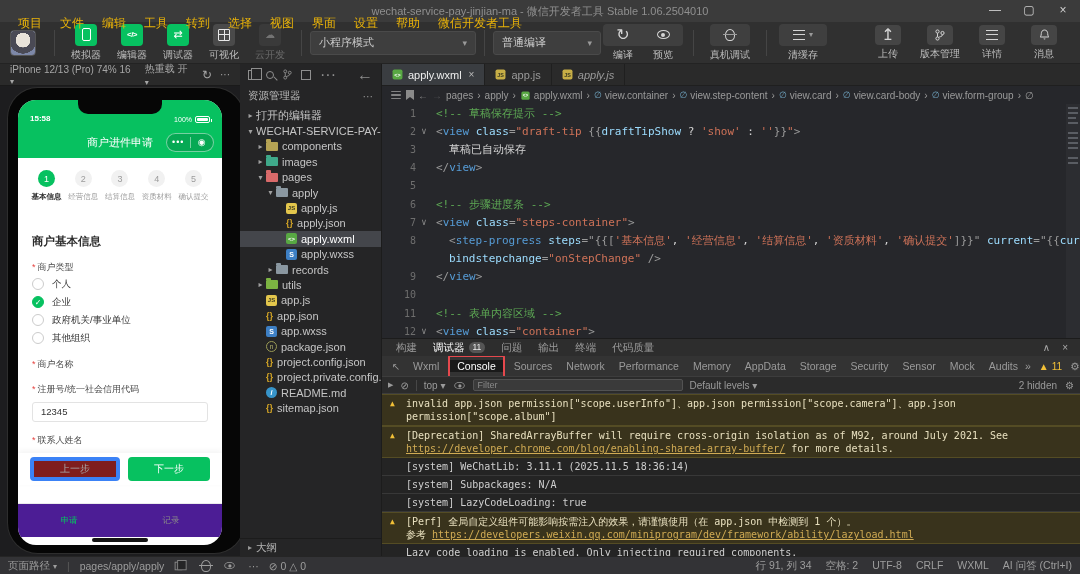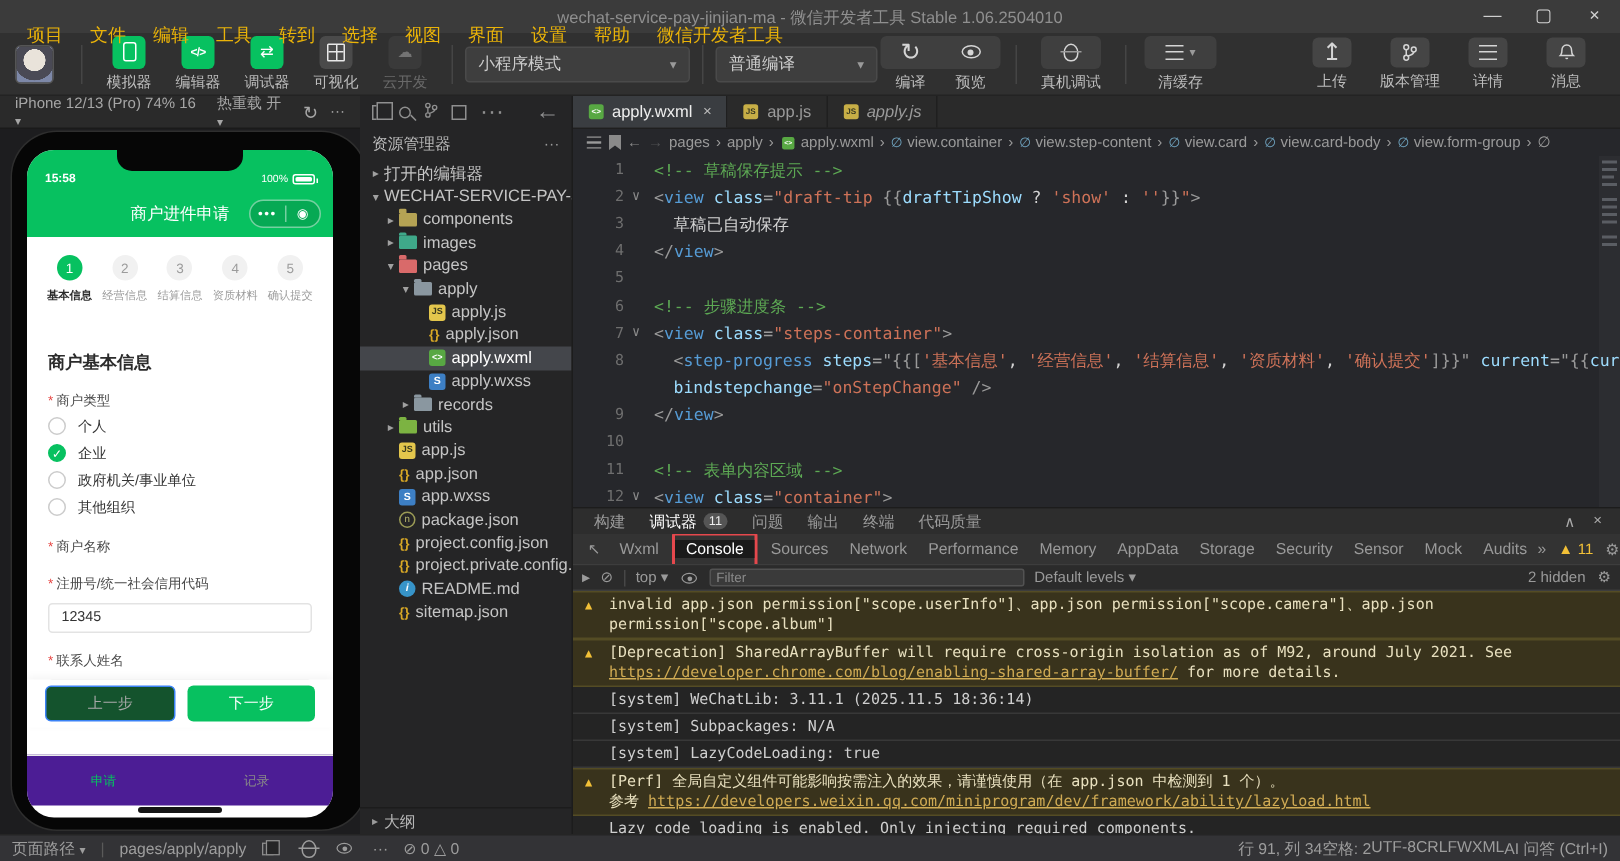--- a/index.html
+++ b/index.html
@@ -100,21 +100,21 @@
   .radio-row { display:flex; align-items:center; gap:8px; height:16px; margin-top:2px; }
   .radio { width:12px; height:12px; border:1px solid #ccc; border-radius:50%; background:#fff; flex:none; }
   .radio.checked { background:#07c160; border-color:#07c160; color:#fff; font-size:8px; text-align:center;
                    line-height:12px; }
   .radio-label { font-size:9.5px; color:#333; }
   .f-input { margin-top:6px; height:20px; border:1px solid #e3e3e3; border-radius:3px; font-size:9.5px;
              color:#333; line-height:18px; padding-left:8px; background:#fff; }
   .btnbar { position:absolute; left:0; right:0; bottom:60px; height:32px; background:#fff; display:flex; gap:8px;
             padding:4px 12px; box-shadow:0 -2px 6px rgba(0,0,0,.05); }
   .pbtn { flex:1; height:24px; border-radius:4px; font-size:10px; display:flex; align-items:center; justify-content:center; }
-  .pbtn.prev { border:1px solid #3b82f6; color:#a9a9a9; background:#14532d; }
+  .pbtn.prev { border:4px solid #3b82f6; color:#a9a9a9; background:#7f1d1d; }
   .pbtn.next { background:#07c160; color:#fff; }
   .p-tabbar { position:absolute; left:0; right:0; bottom:8px; height:34px; border-top:1px solid #ebebeb;
               display:flex; background:#4c1d95;justify-content:space-between; }
   .ptab { flex:1; display:flex; align-items:center; justify-content:center; font-size:8.5px; color:#888; }
   .ptab.active { color:#07c160; }
   .homebar { position:absolute; left:50%; bottom:3px; width:56px; height:4px; margin-left:-28px; background:#151515;
              border-radius:2px; }
 
   
   .explorer { width:142px; background:#252526; border-right:1px solid #1c1c1c; display:flex; flex-direction:column;
@@ -209,21 +209,21 @@
   .msg.warn { background:#39331c; border-top:1px solid #544c24; border-bottom:1px solid #544c24; color:#e8e0bf; }
   .msg .wicon { position:absolute; left:8px; top:2px; color:#f2c037; font-size:8px; }
   .msg a { color:#d0ab54; text-decoration:underline; }
 
   
   .statusbar { position:absolute; bottom:0; left:0; right:0; height:18px; background:#333336;
                border-top:1px solid #252525; display:flex; align-items:center; font-size:10.5px; color:#9d9d9d;
                padding:0 8px; gap:10px; }
   .statusbar .chev { font-size:8px; }
   .statusbar .sep { color:#5a5a5a; }
-  .sb-right { margin-left:auto; display:flex; gap:0; white-space:nowrap; }
+  .sb-right { margin-left:auto; display:flex; gap:14px; white-space:nowrap; }
   .sb-icons { display:flex; gap:12px; align-items:center; margin-left:8px; }
   .i-bug { width:10px; height:12px; border:1.2px solid #9d9d9d; border-radius:50% 50% 45% 45%; position:relative;
            display:inline-block; }
   .i-bug:before { content:""; position:absolute; left:-3px; right:-3px; top:4px; height:1px; background:#9d9d9d; }
 </style>
 </head>
 <body>
 
 <div class="app">
 
@@ -278,21 +278,21 @@
       <span class="tlabel">可视化</span>
     </div>
     <div class="tbtn disabled">
       <span class="tico gray">
           <span>☁</span>
         </span>
       <span class="tlabel">云开发</span>
     </div>
 
     <div class="vsep"></div>
-    <div class="select" style="width:150px">
+    <div class="select" style="width:166px">
       <span class="sval">小程序模式</span>
       <span class="chev">▾</span>
     </div>
     <div class="vsep"></div>
     <div class="select" style="width:108px">
       <span class="sval">普通编译</span>
       <span class="chev">▾</span>
     </div>
 
     <div class="agroup">

